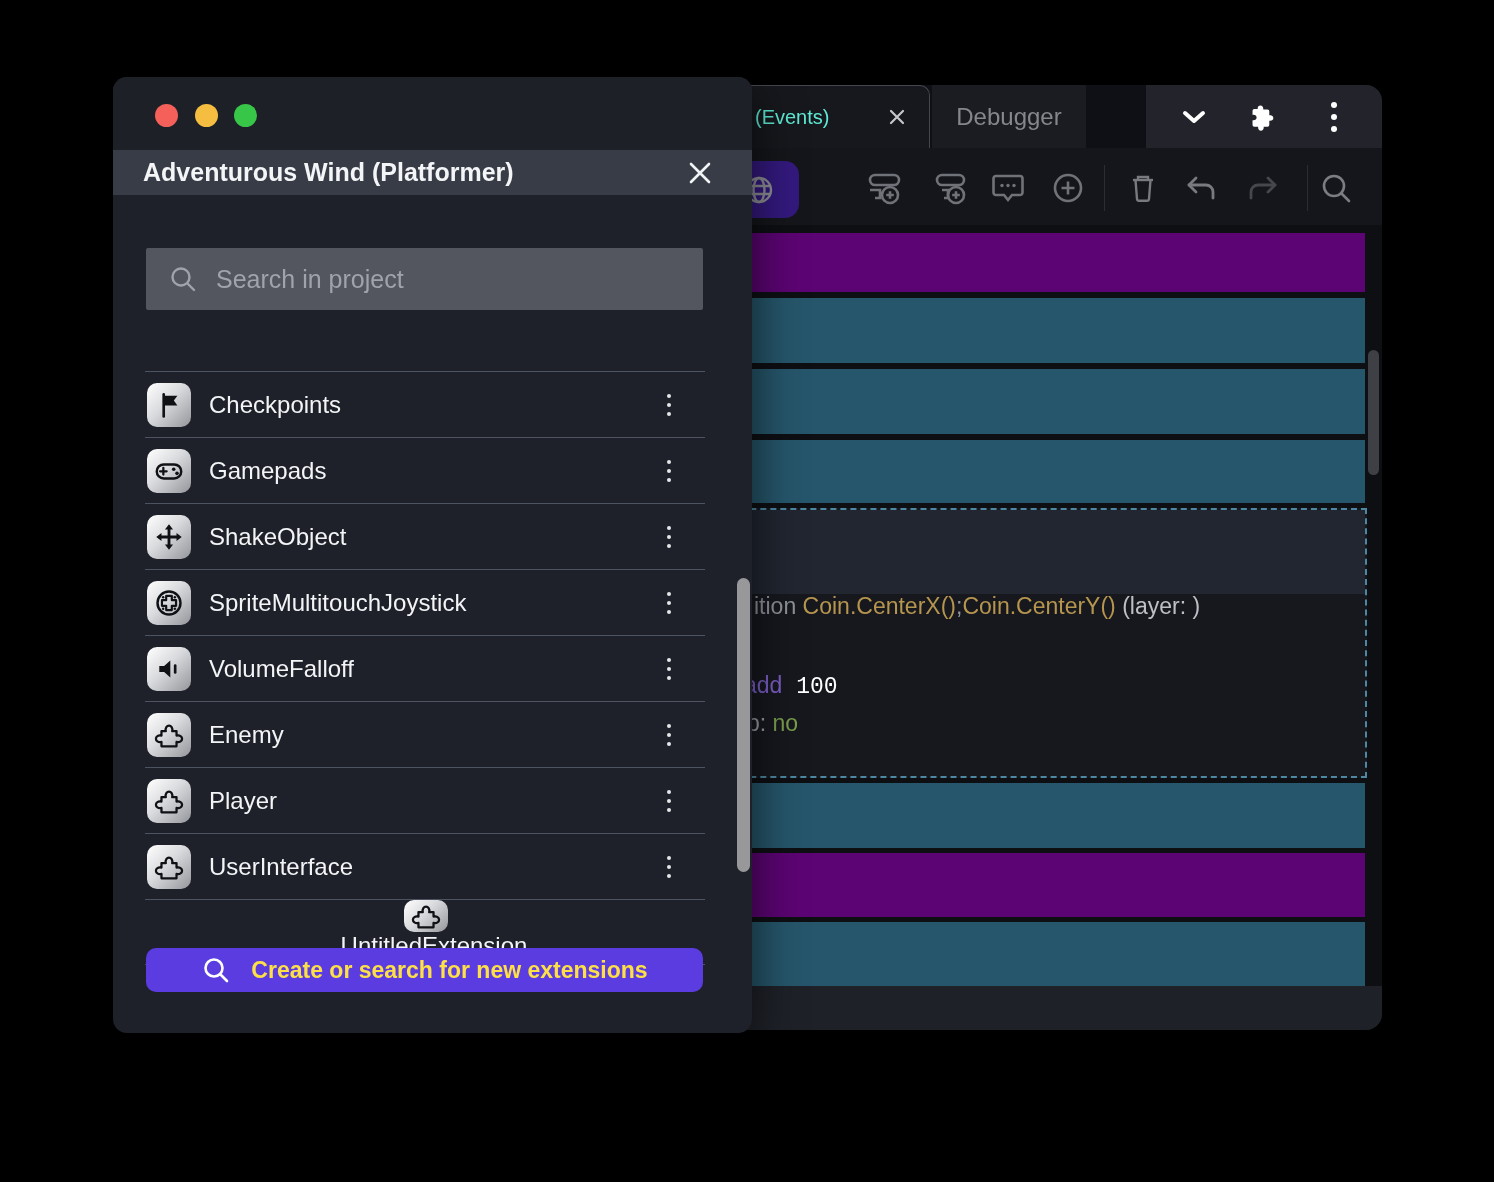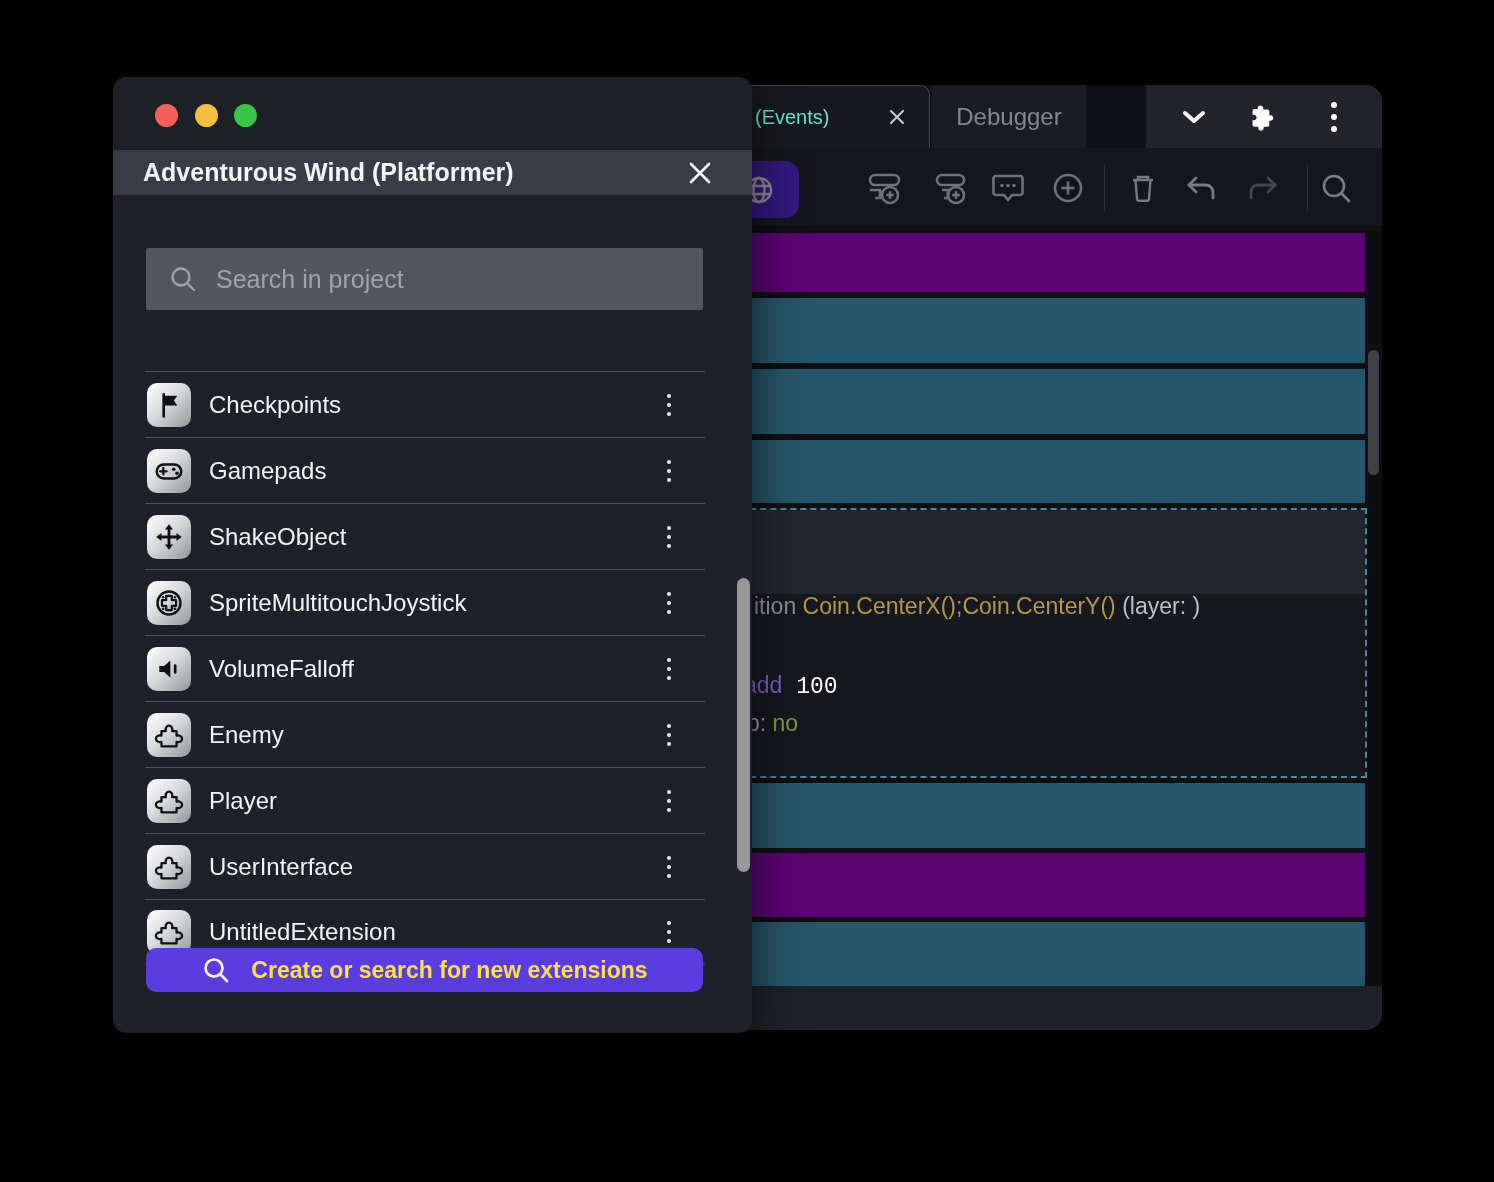--- a/index.html
+++ b/index.html
@@ -62,21 +62,21 @@
   .searchbar { position:absolute; left:33px; top:171px; width:557px; height:62px;
                background:#53565f; border-radius:2px; display:flex; align-items:center; }
   .searchbar svg { margin-left:22px; }
   .searchbar input { flex:1; margin-left:18px; margin-right:14px; background:transparent; border:none;
                      outline:none; font-size:25px; color:#e8eaee;
                      font-family:"Liberation Sans", sans-serif; }
   .searchbar input::placeholder { color:#9fa3ab; opacity:1; }
 
   .ext-list { position:absolute; left:32px; top:258px; width:560px;margin-top:36px; }
   .ext-item { height:66px; display:flex; align-items:center; border-top:1px solid rgba(118,126,143,.55); }
-  .ext-item:last-child { border-bottom:1px solid rgba(118,126,143,.55); }
+  .ext-item:last-child { border-bottom:1px solid rgba(118,126,143,.55);flex-direction:column; }
   .ext-icon { width:44px; height:44px; margin-left:2px; border-radius:10px;
               background:linear-gradient(135deg,#ffffff 0%,#d9dadd 45%,#94969b 100%);
               display:flex; align-items:center; justify-content:center; }
   .ext-label { flex:1; margin-left:18px; font-size:24px; color:#f3f4f6; }
   .kebab { width:20px; margin-right:26px; display:flex; flex-direction:column; align-items:center; gap:5px; }
   .kebab i { width:4px; height:4px; border-radius:50%; background:#e6e7e9; }
 
   .cta { position:absolute; left:33px; top:871px; width:557px; height:44px; border:none;
          border-radius:10px; background:#5b3ce1; color:#fde047; display:flex; align-items:center;
          justify-content:center; gap:20px; font-size:23px; font-weight:bold;

